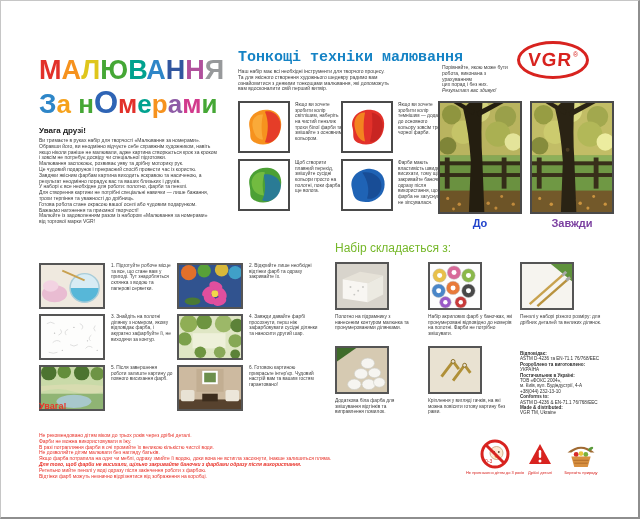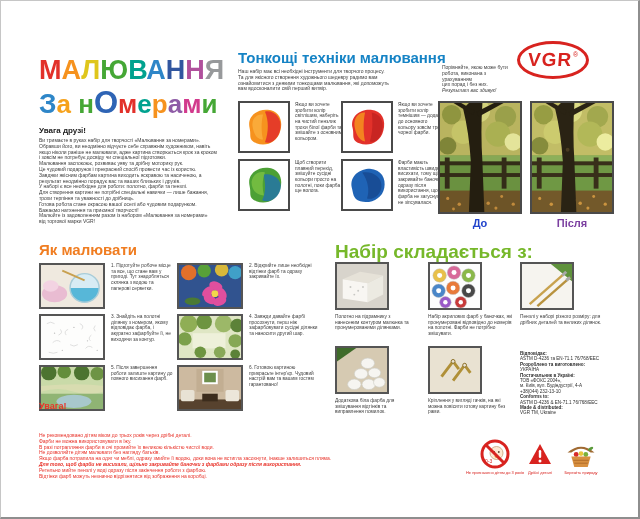--- a/index.html
+++ b/index.html
@@ -6,23 +6,23 @@
   .sheet{
     position:relative;width:640px;height:519px;background:#fff;
     font-family:"Liberation Sans",sans-serif;overflow:hidden;box-sizing:border-box;
     border:1px solid #c6c6c6;border-right:2px solid #8e8e8e;border-bottom:2px solid #8e8e8e;padding-left:9px;
   }
   .abs{position:absolute;}
   
   .title-line{font-weight:bold;line-height:1;letter-spacing:0;}
   .t1{font-size:27px;}
   .t2{font-size:26px;}
-  .h-tips{color:#1583c5;font-size:15px;font-weight:bold;}
+  .h-tips{color:#1583c5;font-size:15px;font-weight:bold;font-family:Liberation Mono, monospace;}
   .h-how{color:#f07d21;font-size:15px;font-weight:bold;}
-  .h-kit{color:#76b82a;font-size:19px;font-weight:bold;}
+  .h-kit{color:#76b82a;font-size:12px;font-weight:normal;}
   .h-warn{color:#e8332a;font-size:9px;font-weight:bold;}
   .h-intro{color:#222;font-size:8px;font-weight:bold;}
   
   .tiny{font-size:5px;line-height:1.16;color:#3e3e3e;}
   .tiny45{font-size:4.6px;line-height:1.18;color:#3e3e3e;}
   .red{color:#e8332a;}
   .caption{font-size:4.8px;line-height:1.18;color:#3e3e3e;}
   
   .frame{border:2px solid #555;background:#fff;box-sizing:border-box;}
   .frame svg{display:block;width:100%;height:100%;}
@@ -182,23 +182,22 @@
           <rect x="5" y="56" width="5" height="32"></rect>
           <rect x="64" y="56" width="5" height="32"></rect>
         </g>
       <path d="M30 112 L32 60 Q30 30 24 6 L30 0 L44 0 Q42 30 44 60 L46 112 Z" fill="#2a2314"></path>
       <path d="M34 12 L14 0 L22 0 L36 8 Z" fill="#2a2314"></path>
       <path d="M40 14 L66 0 L56 0 L38 9 Z" fill="#2a2314"></path>
       <circle cx="37" cy="48" r="2" fill="#4a3c22"></circle>
     </svg>
   </div>
   <div class="abs photo-label lbl-before" style="left:437px;top:216px;width:84px;">До</div>
-  <div class="abs photo-label lbl-after" style="left:529px;top:216px;width:84px;">Після</div>
-
-  <div class="abs h-how" style="left:38px;top:240px;">Як малювати</div>
+  <div class="abs photo-label lbl-after" style="left:529px;top:216px;width:84px;">Завжди</div>
+
 
   <div class="abs frame" style="left:38px;top:262px;width:66px;height:46px;">
     <svg viewBox="0 0 64 44" preserveAspectRatio="none">
       <rect width="64" height="44" fill="#efe9df"></rect>
       <ellipse cx="14" cy="30" rx="13" ry="9" fill="#e9bcd2"></ellipse>
         <ellipse cx="10" cy="22" rx="8" ry="6" fill="#f3d3e2"></ellipse>
       <circle cx="45" cy="24" r="15" fill="#d8ecf4"></circle>
       <path d="M30 24 a15 15 0 0 0 30 0 Z" fill="#57b7d8"></path>
       <circle cx="45" cy="24" r="15" fill="none" stroke="#a8ccd8" stroke-width="1.5"></circle>
       <line x1="22" y1="6" x2="45" y2="16" stroke="#c8a050" stroke-width="2"></line>

